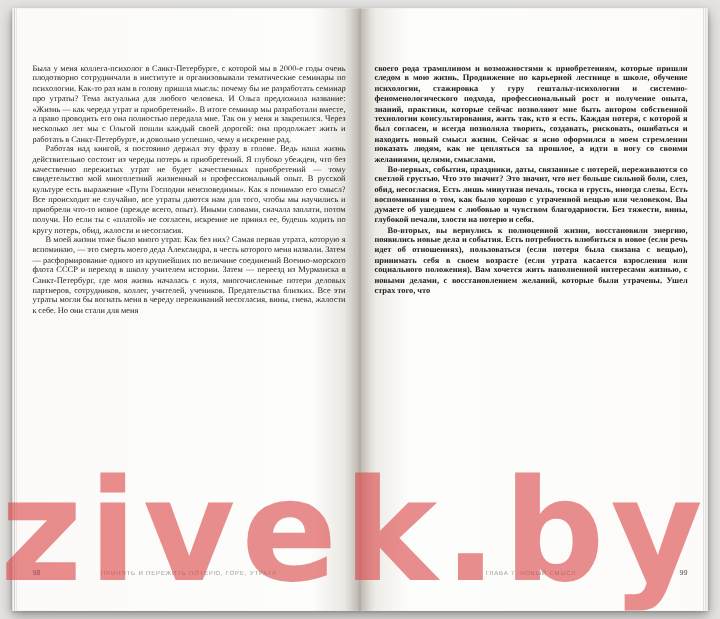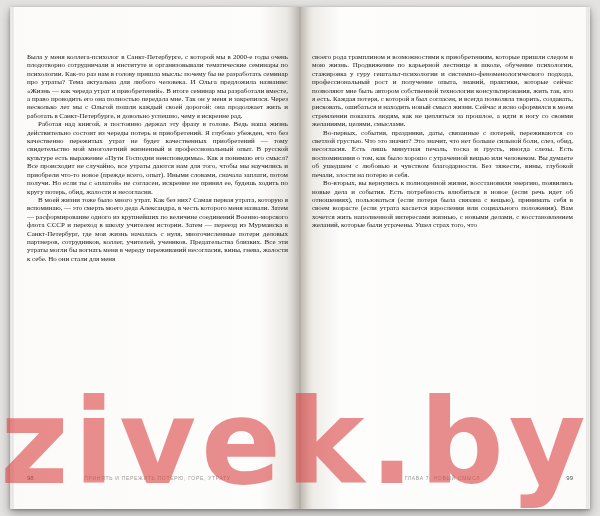--- a/index.html
+++ b/index.html
@@ -39,21 +39,21 @@
     background: repeating-linear-gradient(to right,
       rgba(0,0,0,0.18) 0px, rgba(255,255,255,0.4) 1px, rgba(0,0,0,0.12) 2px);
   }
   .page-edge.left-edge { left: 0; }
   .page-edge.right-edge { right: 0; }
   .text-block {
     position: absolute;
     top: 46px;
   }
   .page.left .text-block { left: 17px; right: 12px; }
-  .page.right .text-block { left: 12px; right: 17px; }
+  .page.right .text-block { left: 12px; right: 17px; font-weight: bold; }
   .text-block p {
     margin: 0;
     font-size: 7px;
     line-height: 8.4px;
     text-align: justify;
     color: #222120;
     text-indent: 11px;
     word-spacing: -0.2px;
   }
   .text-block p.no-indent { text-indent: 0; }

